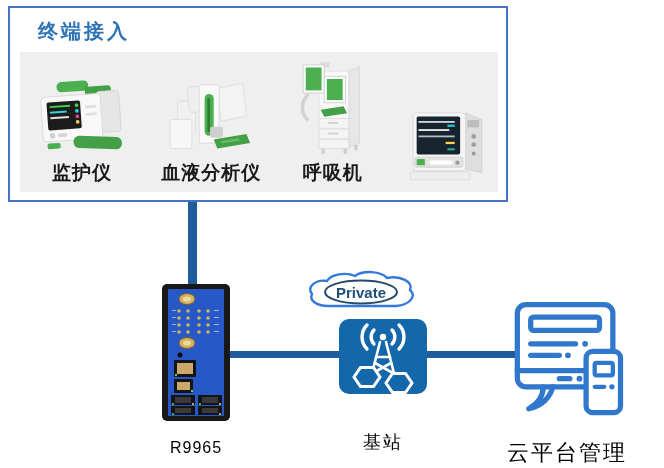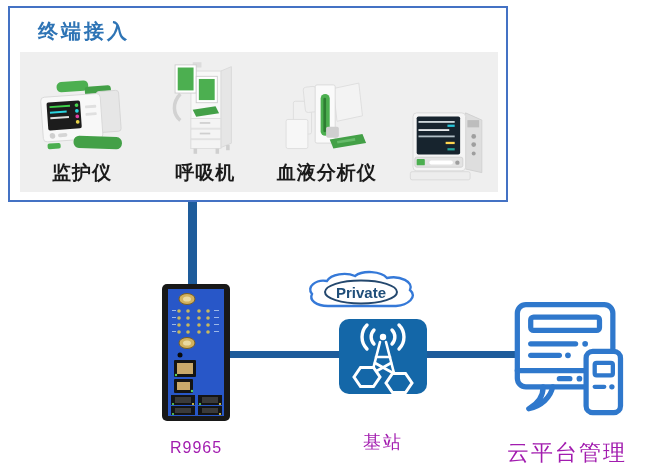--- a/index.html
+++ b/index.html
@@ -28,21 +28,21 @@
     padding:2px 0 4px 0;white-space:nowrap;
   }
   
   .line{background:#1E5C9B;}
   .line-v{left:188px;top:202px;width:9px;height:84px;}
   .line-h1{left:229px;top:351px;width:110px;height:7px;}
   .line-h2{left:427px;top:351px;width:92px;height:7px;}
   
   .router{left:162px;top:284px;width:68px;height:137px;}
   .caption{
-    color:#a21caf;text-align:center;white-space:nowrap;
+    color:#000000;text-align:center;white-space:nowrap;
   }
   .router-label{left:155px;top:439px;width:82px;font-size:16px;letter-spacing:1px;}
   .base-label{left:339px;top:430px;width:88px;font-size:18px;letter-spacing:2px;}
   .platform-label{left:500px;top:438px;width:134px;font-size:22px;letter-spacing:2px;}
   
   .cloud{left:304px;top:270px;width:116px;height:42px;}
   
   .base-station{left:339px;top:319px;width:88px;height:75px;}
   
   .platform{left:504px;top:298px;width:126px;height:128px;}
@@ -77,56 +77,56 @@
             <circle cx="22" cy="62" r="3" fill="#cfcfcf"></circle>
             <rect x="28" y="60" width="10" height="4" rx="2" fill="#d6d6d6"></rect>
             <rect x="44" y="66" width="52" height="13" rx="6" fill="#43a047" transform="rotate(6 70 72)"></rect>
             <rect x="16" y="70" width="14" height="6" rx="2" fill="#4caf50"></rect>
           </g>
         </svg>
         <div class="device-label">监护仪</div>
       </div>
 
       <div class="device">
+        <svg width="100" height="88" viewBox="0 0 110 96">
+          <rect x="18" y="34" width="20" height="36" rx="2" fill="#f0f0f0" stroke="#dddddd"></rect>
+          <rect x="10" y="54" width="24" height="32" rx="2" fill="#f7f7f7" stroke="#dddddd"></rect>
+          <rect x="30" y="18" width="14" height="28" rx="3" fill="#efefef" stroke="#dddddd" transform="rotate(-6 37 32)"></rect>
+          <polygon points="62,20 90,14 94,50 66,56" fill="#f3f3f3" stroke="#dddddd"></polygon>
+          <rect x="42" y="16" width="22" height="64" rx="2" fill="#fafafa" stroke="#d8d8d8"></rect>
+          <rect x="48" y="26" width="10" height="46" rx="5" fill="#4caf50"></rect>
+          <rect x="51" y="30" width="3" height="38" rx="1.5" fill="#2e7d32"></rect>
+          <rect x="54" y="62" width="14" height="12" rx="2" fill="#cfcfcf"></rect>
+          <polygon points="58,76 94,70 98,80 62,86" fill="#43a047"></polygon>
+          <rect x="66" y="76" width="20" height="3" fill="#66bb6a" transform="rotate(-9 76 77)"></rect>
+        </svg>
+        <div class="device-label">血液分析仪</div>
+      </div>
+
+      <div class="device">
         <svg width="88" height="100" viewBox="0 0 100 112">
           <polygon points="68,14 80,9 80,96 68,101" fill="#e6e6e6" stroke="#d8d8d8"></polygon>
           <rect x="34" y="14" width="34" height="88" fill="#f8f8f8" stroke="#dcdcdc"></rect>
           <path d="M22 40 C12 50 14 64 22 70" stroke="#d2d2d2" stroke-width="4" fill="none"></path>
           <rect x="36" y="4" width="10" height="6" fill="#dcdcdc"></rect>
           <rect x="16" y="7" width="24" height="32" fill="#ffffff" stroke="#cccccc"></rect>
           <rect x="19" y="10" width="18" height="26" fill="#4caf50"></rect>
           <rect x="40" y="20" width="24" height="30" fill="#ffffff" stroke="#cccccc"></rect>
           <rect x="43" y="23" width="18" height="24" fill="#4caf50"></rect>
           <polygon points="36,58 62,54 66,62 40,66" fill="#43a047"></polygon>
           <rect x="34" y="68" width="34" height="11" fill="#f4f4f4" stroke="#dddddd"></rect>
           <rect x="34" y="80" width="34" height="11" fill="#f4f4f4" stroke="#dddddd"></rect>
           <rect x="34" y="92" width="34" height="10" fill="#f4f4f4" stroke="#dddddd"></rect>
           <rect x="44" y="72" width="12" height="2" fill="#cfcfcf"></rect>
           <rect x="44" y="84" width="12" height="2" fill="#cfcfcf"></rect>
           <rect x="37" y="102" width="4" height="6" fill="#cfcfcf"></rect>
           <rect x="62" y="102" width="4" height="6" fill="#cfcfcf"></rect>
           <rect x="74" y="98" width="4" height="6" fill="#cfcfcf"></rect>
         </svg>
         <div class="device-label">呼吸机</div>
-      </div>
-
-      <div class="device">
-        <svg width="100" height="88" viewBox="0 0 110 96">
-          <rect x="18" y="34" width="20" height="36" rx="2" fill="#f0f0f0" stroke="#dddddd"></rect>
-          <rect x="10" y="54" width="24" height="32" rx="2" fill="#f7f7f7" stroke="#dddddd"></rect>
-          <rect x="30" y="18" width="14" height="28" rx="3" fill="#efefef" stroke="#dddddd" transform="rotate(-6 37 32)"></rect>
-          <polygon points="62,20 90,14 94,50 66,56" fill="#f3f3f3" stroke="#dddddd"></polygon>
-          <rect x="42" y="16" width="22" height="64" rx="2" fill="#fafafa" stroke="#d8d8d8"></rect>
-          <rect x="48" y="26" width="10" height="46" rx="5" fill="#4caf50"></rect>
-          <rect x="51" y="30" width="3" height="38" rx="1.5" fill="#2e7d32"></rect>
-          <rect x="54" y="62" width="14" height="12" rx="2" fill="#cfcfcf"></rect>
-          <polygon points="58,76 94,70 98,80 62,86" fill="#43a047"></polygon>
-          <rect x="66" y="76" width="20" height="3" fill="#66bb6a" transform="rotate(-9 76 77)"></rect>
-        </svg>
-        <div class="device-label">血液分析仪</div>
       </div>
 
       <div class="device">
         <svg width="86" height="90" viewBox="0 0 95 95">
           <polygon points="68,12 86,20 86,78 68,74" fill="#dedede" stroke="#cfcfcf"></polygon>
           <rect x="70" y="20" width="13" height="8" fill="#bdbdbd"></rect>
           <circle cx="77" cy="38" r="2.6" fill="#9e9e9e"></circle>
           <circle cx="77" cy="47" r="2.6" fill="#9e9e9e"></circle>
           <circle cx="77" cy="57" r="2.2" fill="#9e9e9e"></circle>
           <rect x="10" y="12" width="58" height="64" rx="4" fill="#f5f5f5" stroke="#d8d8d8"></rect>

